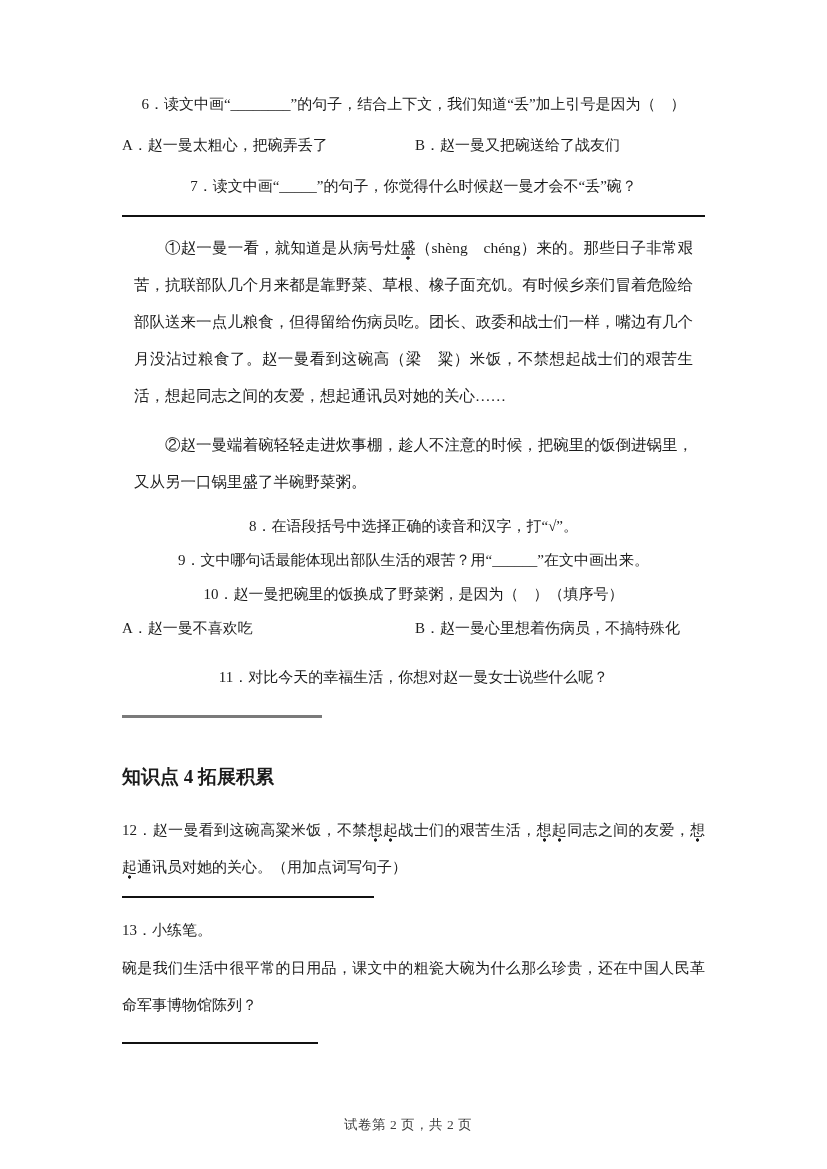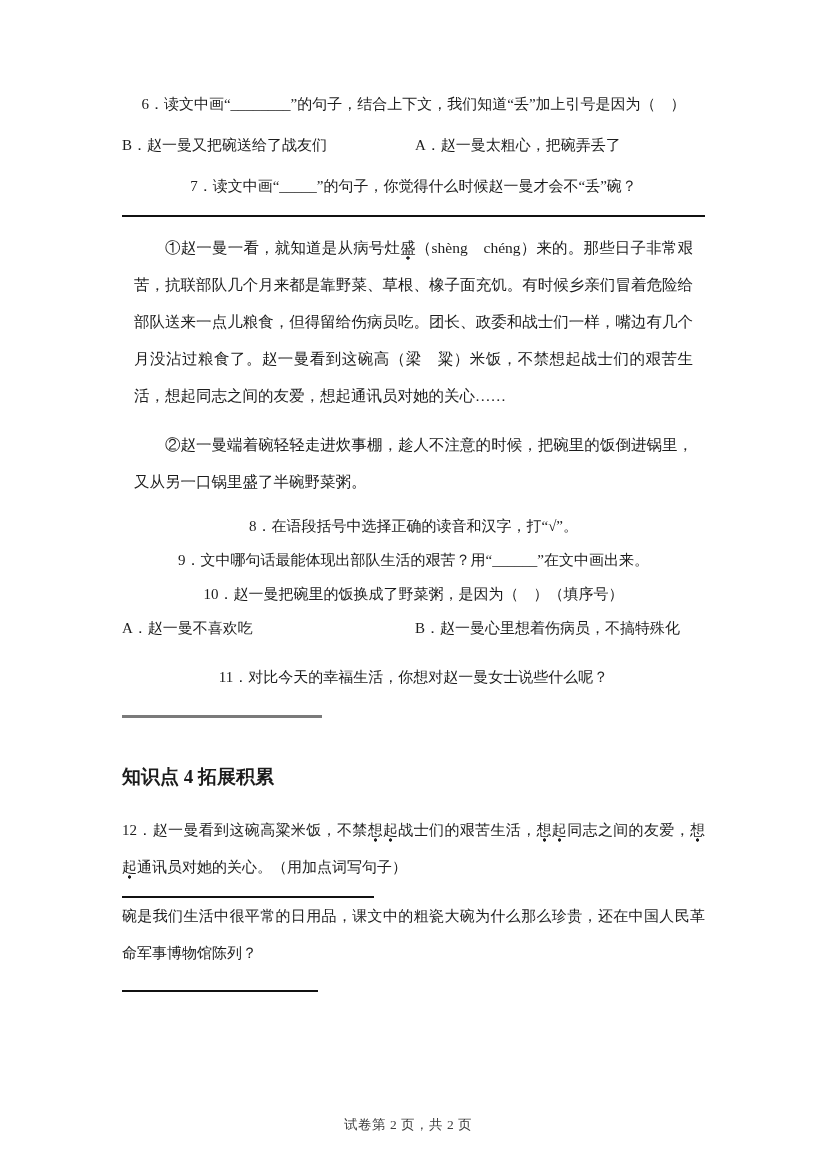--- a/index.html
+++ b/index.html
@@ -50,22 +50,22 @@
   }
 </style>
 </head>
 <body>
 
 <main class="content">
 
   <p class="q">6．读文中画“________”的句子，结合上下文，我们知道“丢”加上引号是因为（　）</p>
 
   <div class="opt-row">
+    <span>A．赵一曼太粗心，把碗弄丢了</span>
     <span>B．赵一曼又把碗送给了战友们</span>
-    <span>A．赵一曼太粗心，把碗弄丢了</span>
   </div>
 
   <p class="q">7．读文中画“_____”的句子，你觉得什么时候赵一曼才会不“丢”碗？</p>
 
   <hr class="divider">
 
 
   <p class="passage first indent"><span>①赵一曼一看，就知道是从病号灶</span><span class="em-dot">盛</span><span>（shèng　chéng）来的。那些日子非常艰苦，抗联部队几个月来都是靠野菜、草根、橡子面充饥。有时候乡亲们冒着危险给部队送来一点儿粮食，但得留给伤病员吃。团长、政委和战士们一样，嘴边有几个月没沾过粮食了。赵一曼看到这碗高（梁　粱）米饭，不禁想起战士们的艰苦生活，想起同志之间的友爱，想起通讯员对她的关心……</span></p>
 
   <p class="passage indent" style="margin-bottom:14px;">②赵一曼端着碗轻轻走进炊事棚，趁人不注意的时候，把碗里的饭倒进锅里，又从另一口锅里盛了半碗野菜粥。</p>
@@ -84,20 +84,21 @@
   <p class="q" style="margin-bottom:0;">11．对比今天的幸福生活，你想对赵一曼女士说些什么呢？</p>
 
   <hr class="answer-line q11">
 
   <h2 class="section-heading">知识点 4 拓展积累</h2>
 
   <p class="multiline"><span>12．赵一曼看到这碗高粱米饭，不禁</span><span class="em-dot">想起</span><span>战士们的艰苦生活，</span><span class="em-dot">想起</span><span>同志之间的友爱，</span><span class="em-dot">想起</span><span>通讯员对她的关心。（用加点词写句子）</span></p>
 
   <hr class="answer-line q12">
 
+  <p class="q13-title">13．小练笔。</p>
 
   <p class="q13-body">碗是我们生活中很平常的日用品，课文中的粗瓷大碗为什么那么珍贵，还在中国人民革命军事博物馆陈列？</p>
 
   <hr class="answer-line q13">
 
 </main>
 
 <footer class="footer">试卷第 2 页，共 2 页</footer>
 
 </body></html>

